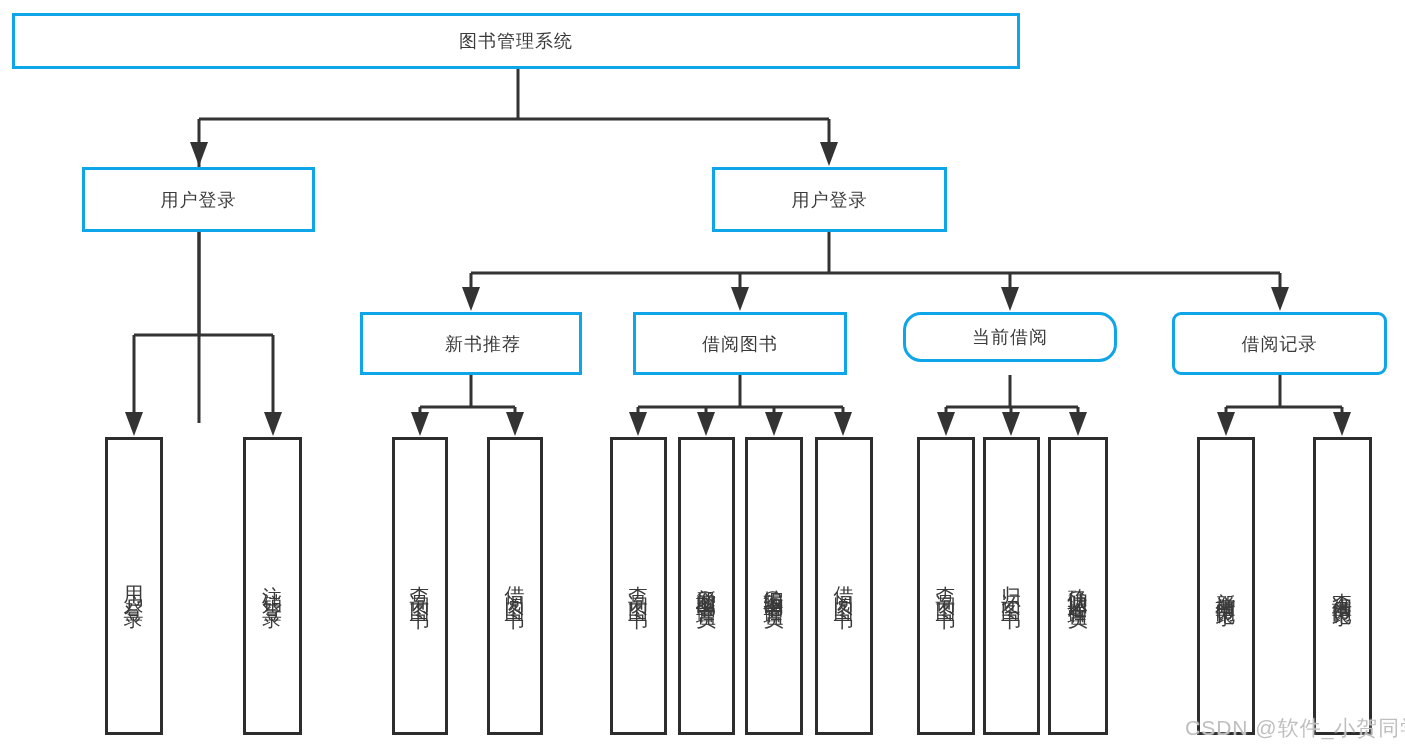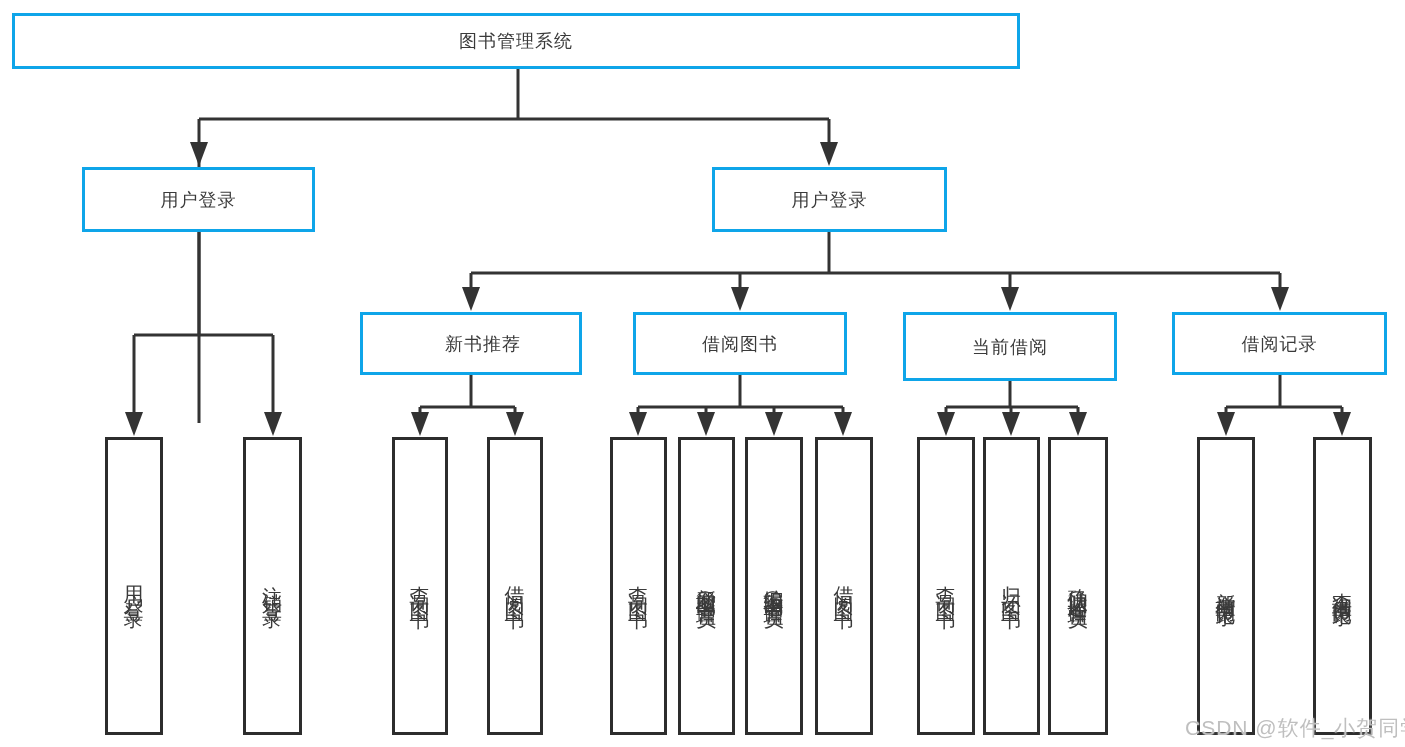--- a/index.html
+++ b/index.html
@@ -136,22 +136,22 @@
     </g>
   </svg>
 
   <div class="hbox" style="left:12px; top:13px; width:1008px; height:56px;">图书管理系统</div>
 
   <div class="hbox" style="left:82px; top:167px; width:233px; height:65px;">用户登录</div>
   <div class="hbox" style="left:712px; top:167px; width:235px; height:65px;">用户登录</div>
 
   <div class="hbox" style="left:360px; top:312px; width:222px; height:63px;padding-left:24px;">新书推荐</div>
   <div class="hbox" style="left:633px; top:312px; width:214px; height:63px;">借阅图书</div>
-  <div class="hbox" style="left:903px; top:312px; width:214px; height:69px;">当前借阅</div>
-  <div class="hbox" style="left:1172px; top:312px; width:215px; height:63px;">借阅记录</div>
+  <div class="hbox" style="left:903px; top:312px; width:214px; height:50px;border-radius:18px;">当前借阅</div>
+  <div class="hbox" style="left:1172px; top:312px; width:215px; height:63px;border-radius:9px;">借阅记录</div>
 
   <div class="vbox" style="left:105px; width:58px;">用户登录</div>
   <div class="vbox" style="left:243px; width:59px;">注销登录</div>
 
   <div class="vbox" style="left:392px; width:56px;">查询图书</div>
   <div class="vbox" style="left:487px; width:56px;">借阅图书</div>
 
   <div class="vbox" style="left:610px; width:57px;">查询图书</div>
   <div class="vbox long" style="left:678px; width:57px;">新增图书（管理员）</div>
   <div class="vbox long" style="left:745px; width:58px;">编辑图书（管理员）</div>

